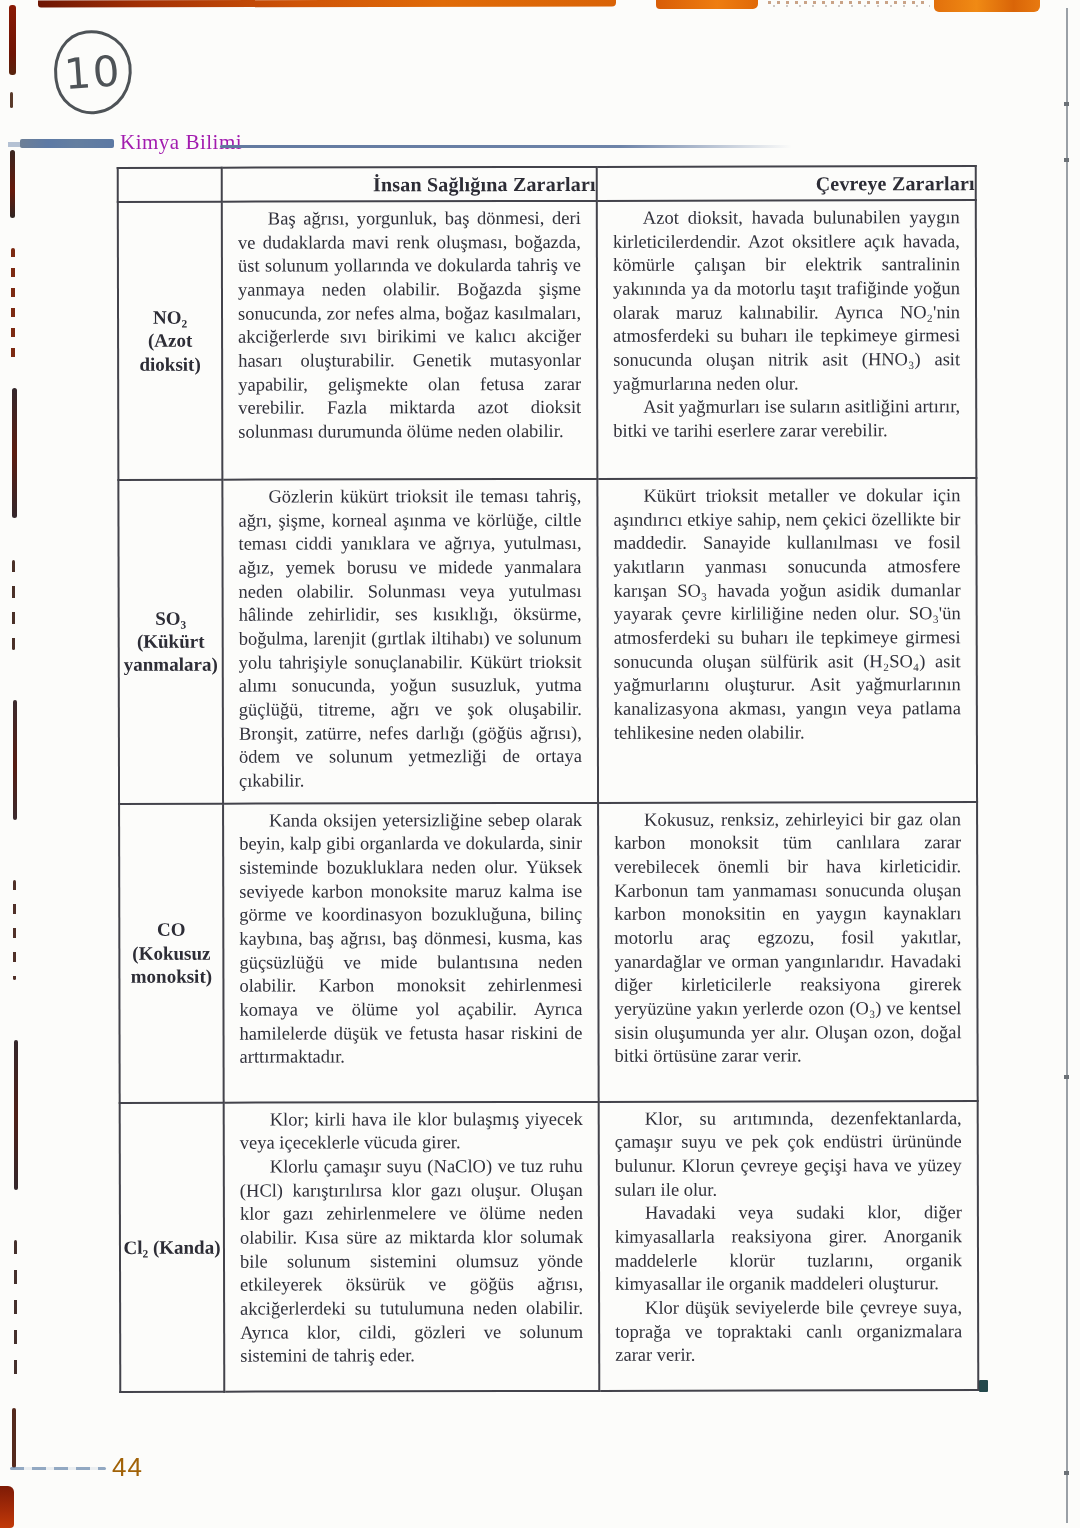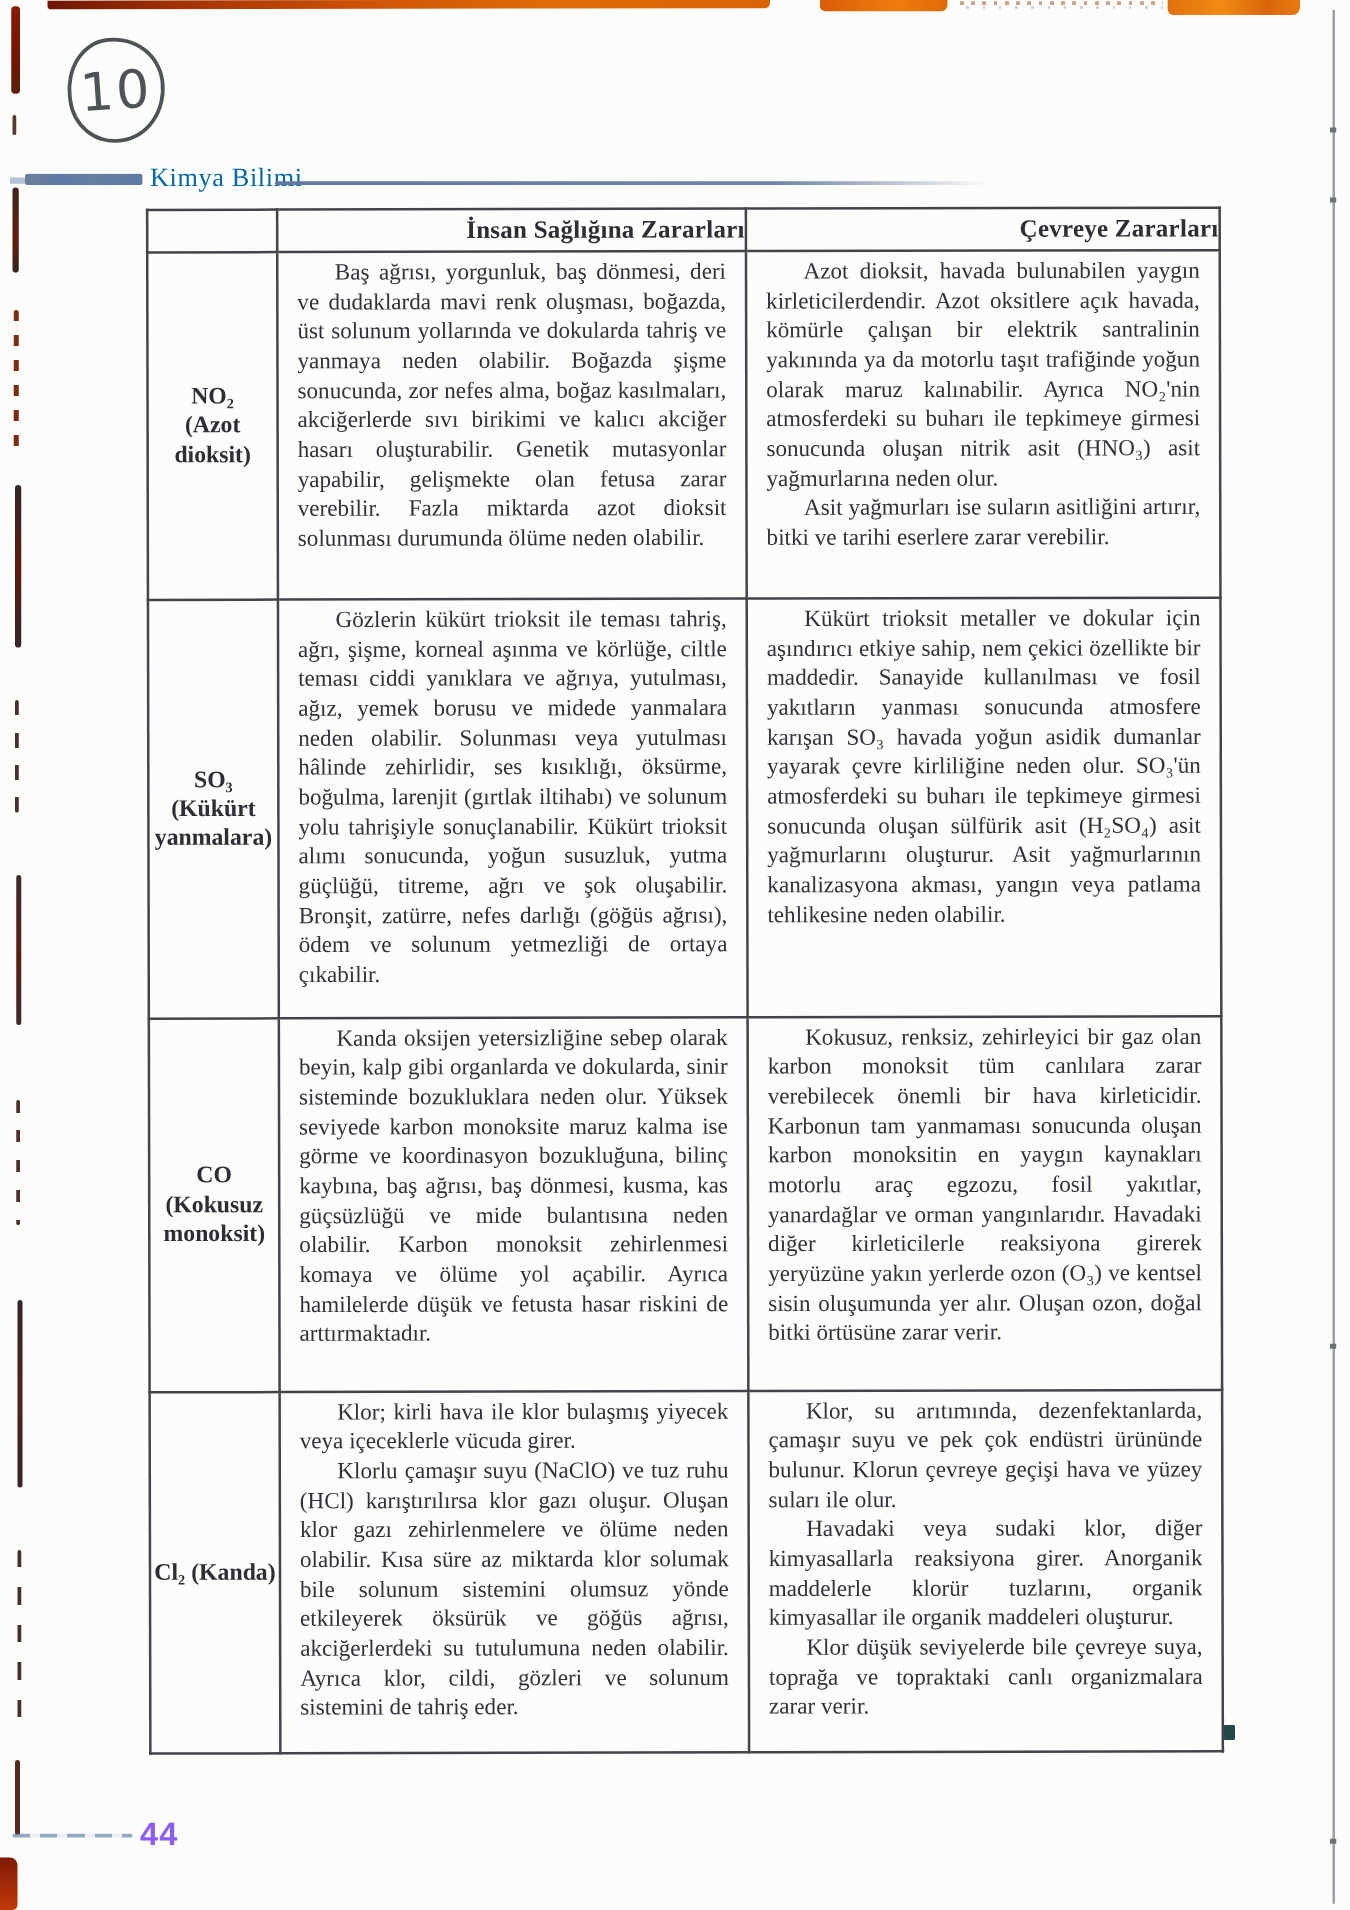--- a/index.html
+++ b/index.html
@@ -84,21 +84,21 @@
   .section-header { position: absolute; left: 20px; top: 130px; width: 1000px; height: 30px; }
   .header-band {
     position: absolute; left: 0; top: 9px; width: 94px; height: 9px;
     background: linear-gradient(90deg, #6d7f96 0%, #5d7aa5 30%, #647fa0 60%, #5c79a4 100%);
     background-color: #5d7aa5;
     border-radius: 2px;
     box-shadow: -14px 1px 0 -2px rgba(93,122,165,.45);
   }
   .header-title {
     position: absolute; left: 100px; top: 0;
-    font-size: 21px; color: #0369a1; letter-spacing: .5px;
+    font-size: 21px; color: #a21caf; letter-spacing: .5px;
     font-family: "Liberation Serif", "DejaVu Serif", serif;
   }
   .header-rule {
     position: absolute; left: 200px; top: 15px; width: 572px; height: 3px;
     background: linear-gradient(90deg, #62799f 0%, #6d83a8 70%, rgba(109,131,168,0) 100%);
     border-radius: 2px;
   }
 
   
   .pollutant-table {
@@ -120,40 +120,40 @@
     text-align: right; letter-spacing: .2px;
   }
   td.substance {
     text-align: center; font-weight: bold; font-size: 19px;
     line-height: 1.22; white-space: pre-line; color: #2d2d36;
     padding: 2px;
     border-radius: 29px;
   }
   td.cell {
     vertical-align: top;
-    padding: 5px 15px 20px 15px;
+    padding: 5px 15px 9px 15px;
     font-size: 18.5px; line-height: 1.28; color: #31313b;
     text-align: justify;
   }
   td.cell p { text-indent: 30px; }
   tr.r1 { height: 278px; }
   tr.r2 { height: 319px; }
   tr.r3 { height: 299px; }
   tr.r4 { height: 289px; }
 
   
   .page-num-line {
     position: absolute; left: 10px; top: 1467px; width: 96px; height: 3px;
     background: repeating-linear-gradient(90deg, rgba(110,140,175,.75) 0 14px, rgba(110,140,175,.12) 14px 22px);
     border-radius: 2px;
   }
   .page-number {
     position: absolute; left: 112px; top: 1452px;
     font-family: "Liberation Sans", sans-serif;
-    font-size: 26px; font-weight: bold; color: #8b5cf6; letter-spacing: 1px;
+    font-size: 26px; font-weight: normal; color: #a16207; letter-spacing: 1px;
   }
 </style>
 </head>
 <body>
 
 <div class="top-band-1"></div>
 <div class="top-band-2"></div>
 <div class="top-speckles"></div>
 <div class="top-band-3"></div>
 <div class="right-edge-line"></div>

